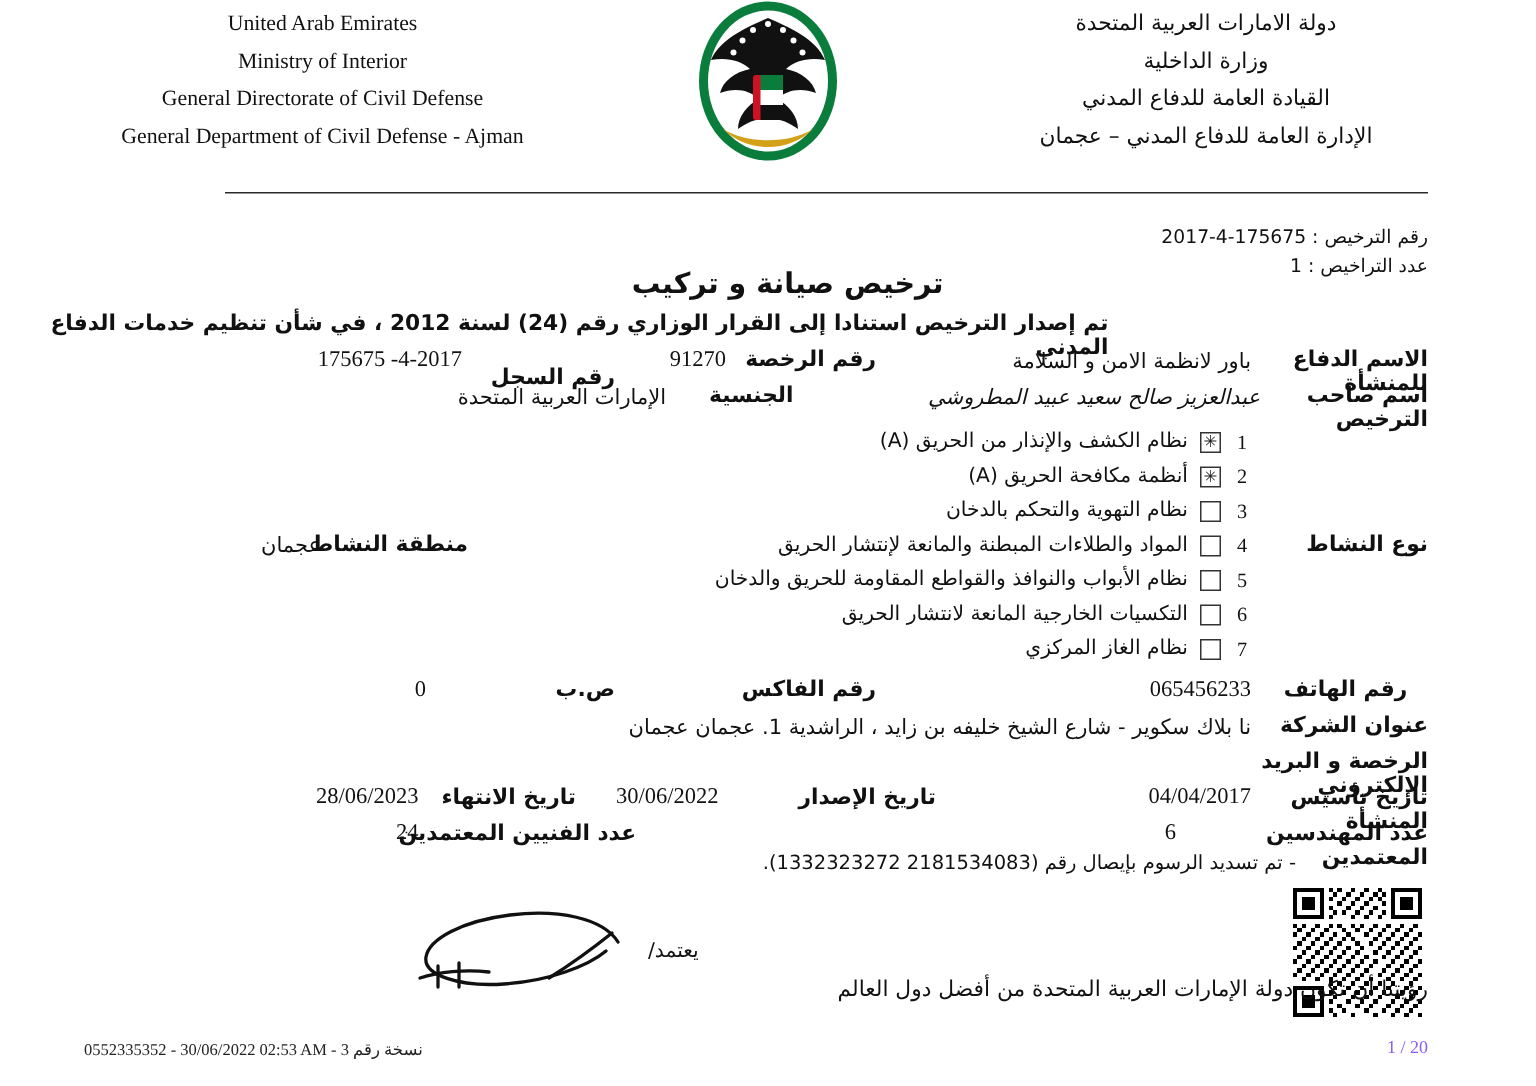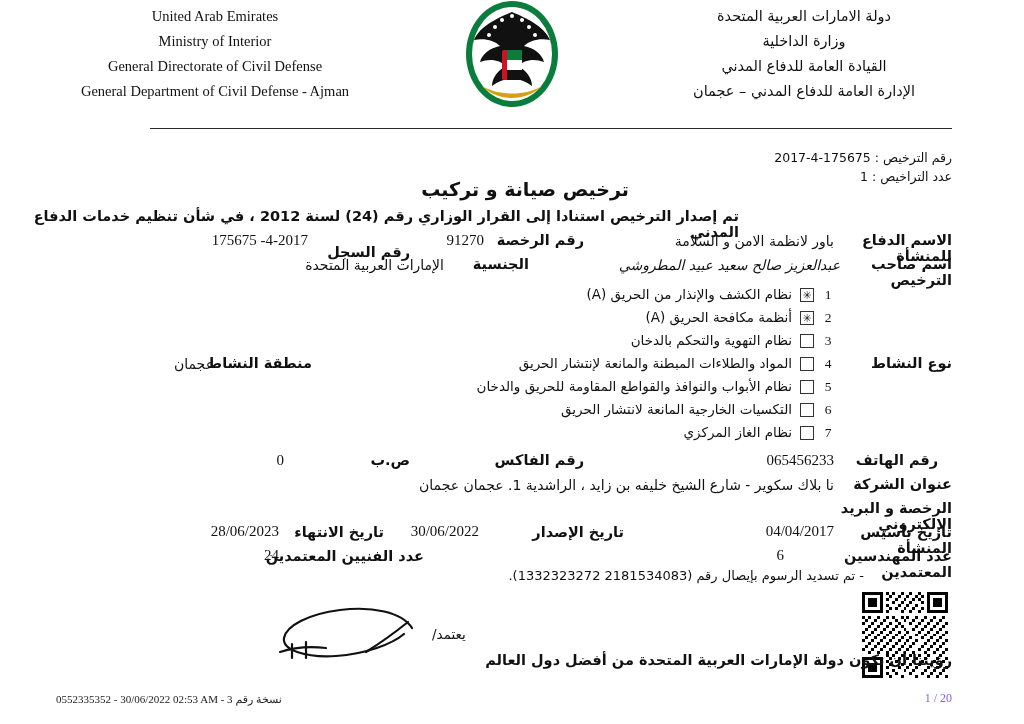--- a/index.html
+++ b/index.html
@@ -191,21 +191,21 @@
     width: 190px;
     height: 70px;
   }
 
   .slogan {
     position: absolute;
     right: 72px;
     top: 652px;
     direction: rtl;
     font-size: 14.5px;
-    font-weight: bold;
+    font-weight: normal;
     font-family: "DejaVu Sans", sans-serif;
   }
 
   .footer-left {
     position: absolute;
     left: 56px;
     bottom: 18px;
     font-size: 11px;
     color: #222;
     font-family: "Liberation Serif", serif;

